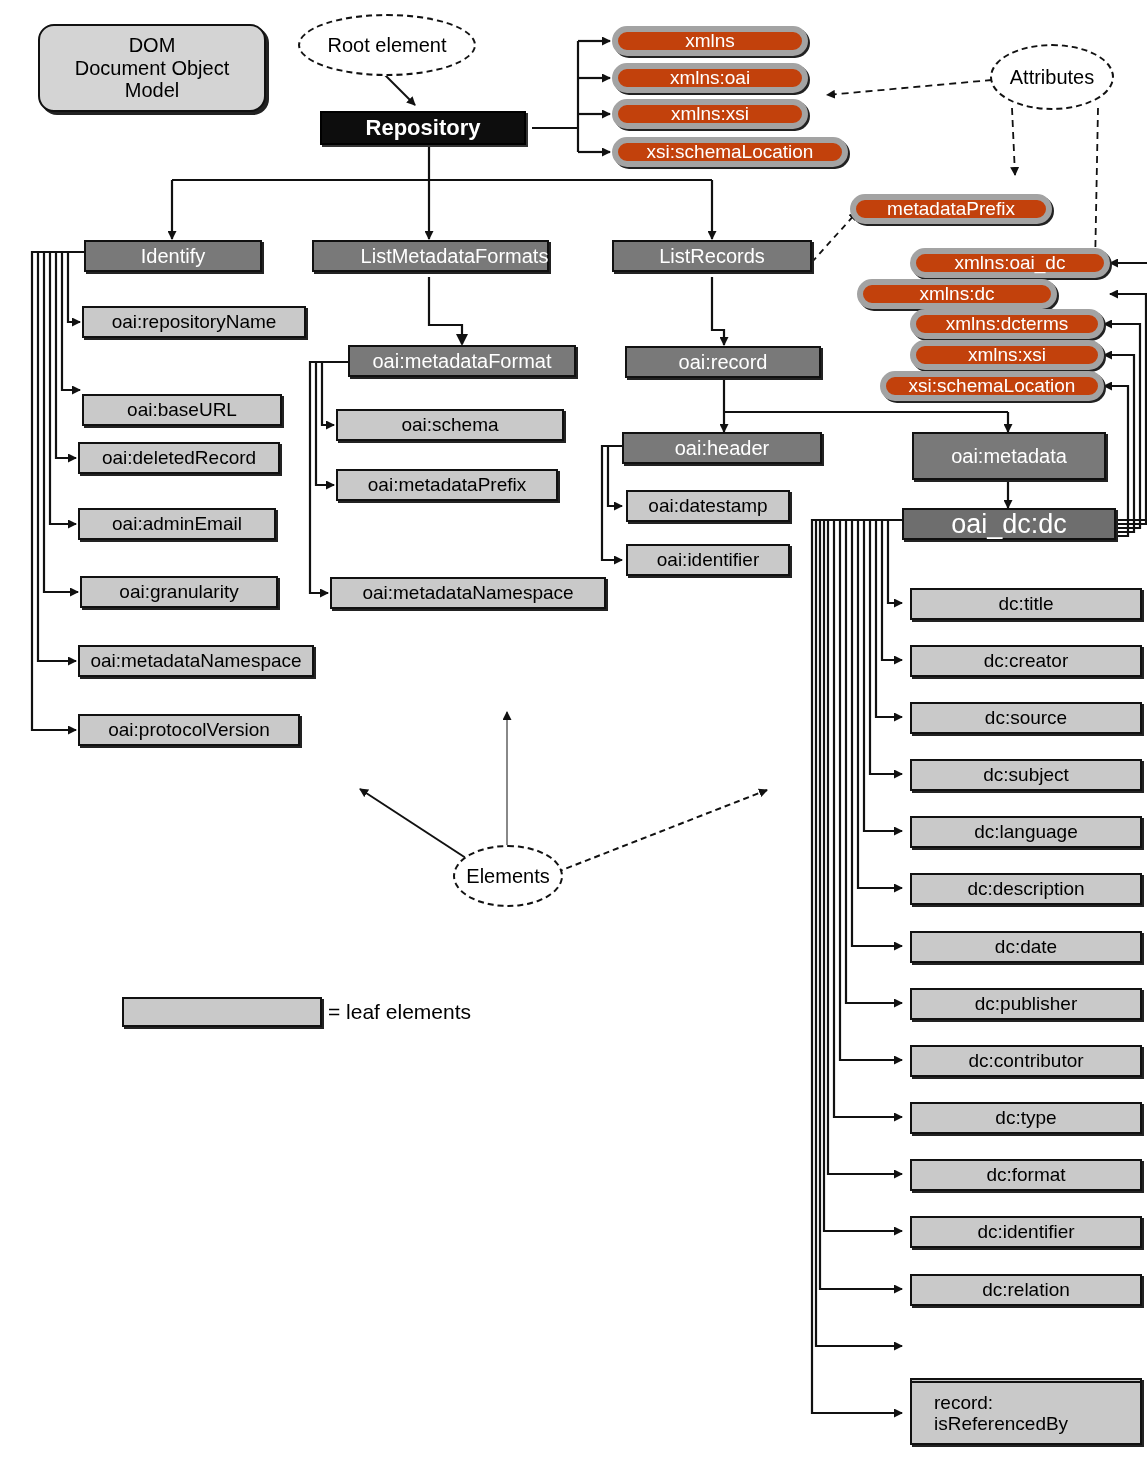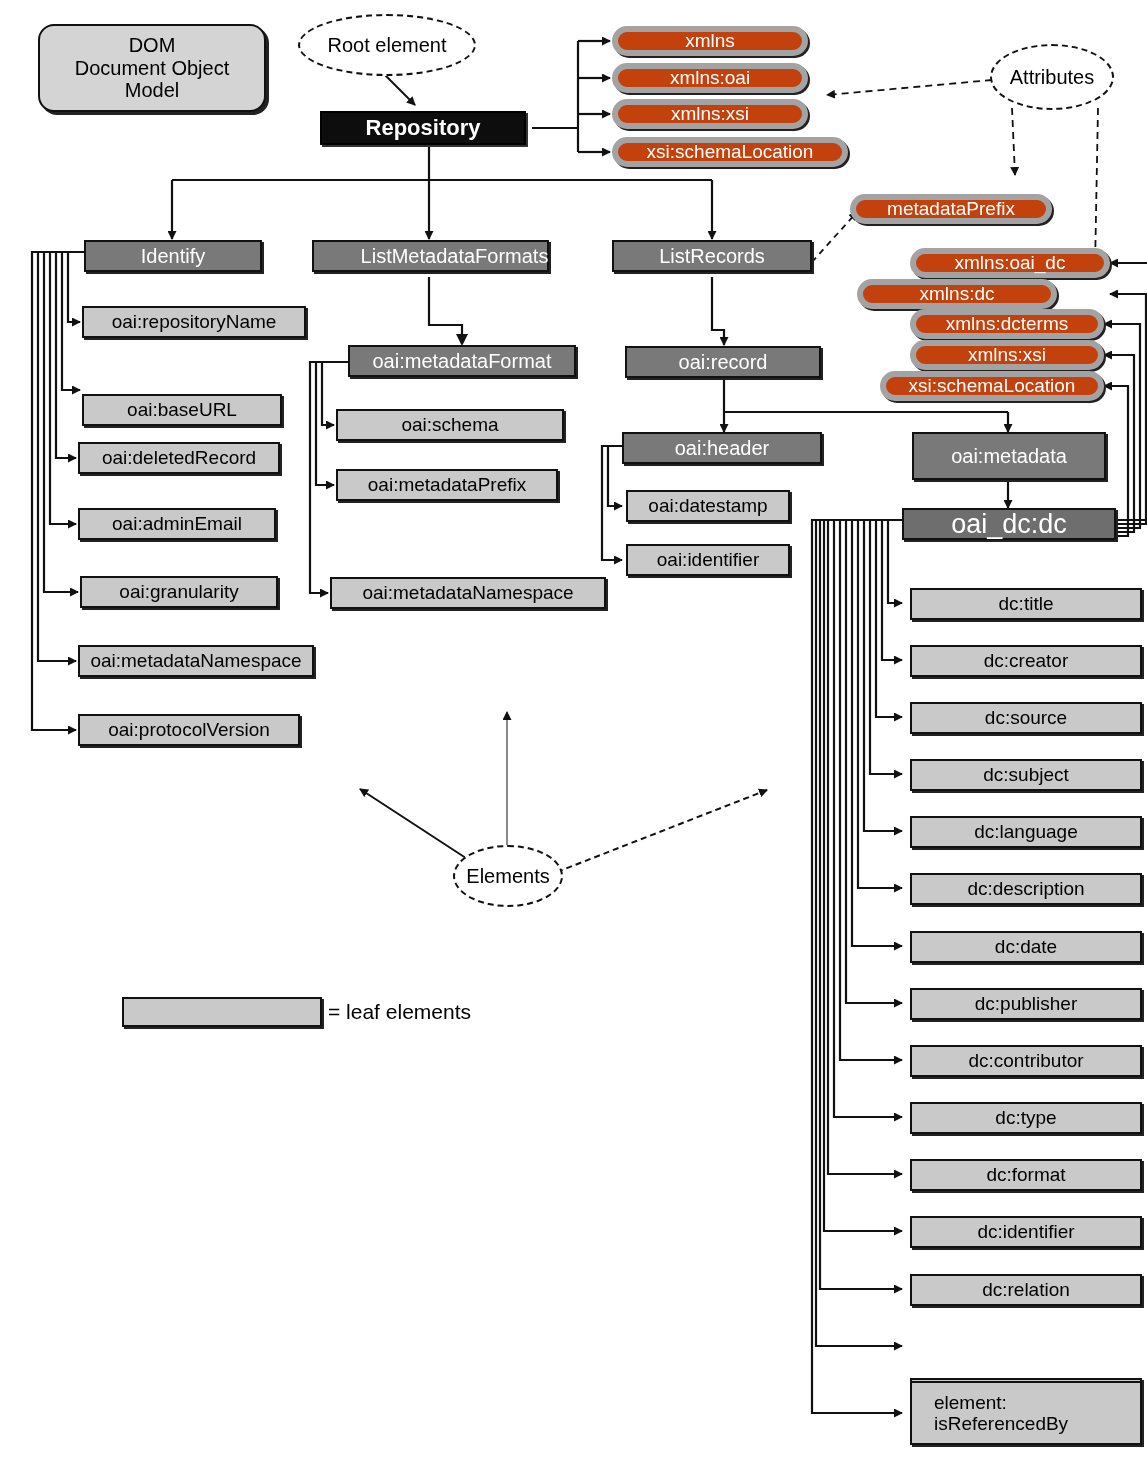--- a/index.html
+++ b/index.html
@@ -270,20 +270,20 @@
     <span>dc:relation</span>
   </div>
   <div class="node leaf" style="left:898px;top:1216px;width:232px;height:32px;">
     <span>dc:identifier</span>
   </div>
   <div class="node leaf" style="left:898px;top:1378px;width:232px;height:32px;">
     <span>dcterms:abstract</span>
   </div>
   <div class="node leaf" style="left:898px;top:1381px;width:232px;height:64px;
               flex-direction:column;align-items:flex-start;padding-left:22px;">
-    <span>element:</span>
+    <span>record:</span>
     <span>isReferencedBy</span>
   </div>
 
   <div class="node leaf" style="left:110px;top:997px;width:200px;height:30px;"></div>
   <div class="legendtext" style="left:316px;top:1000px;">= leaf elements</div>
 
 </div>
 
 </body></html>

